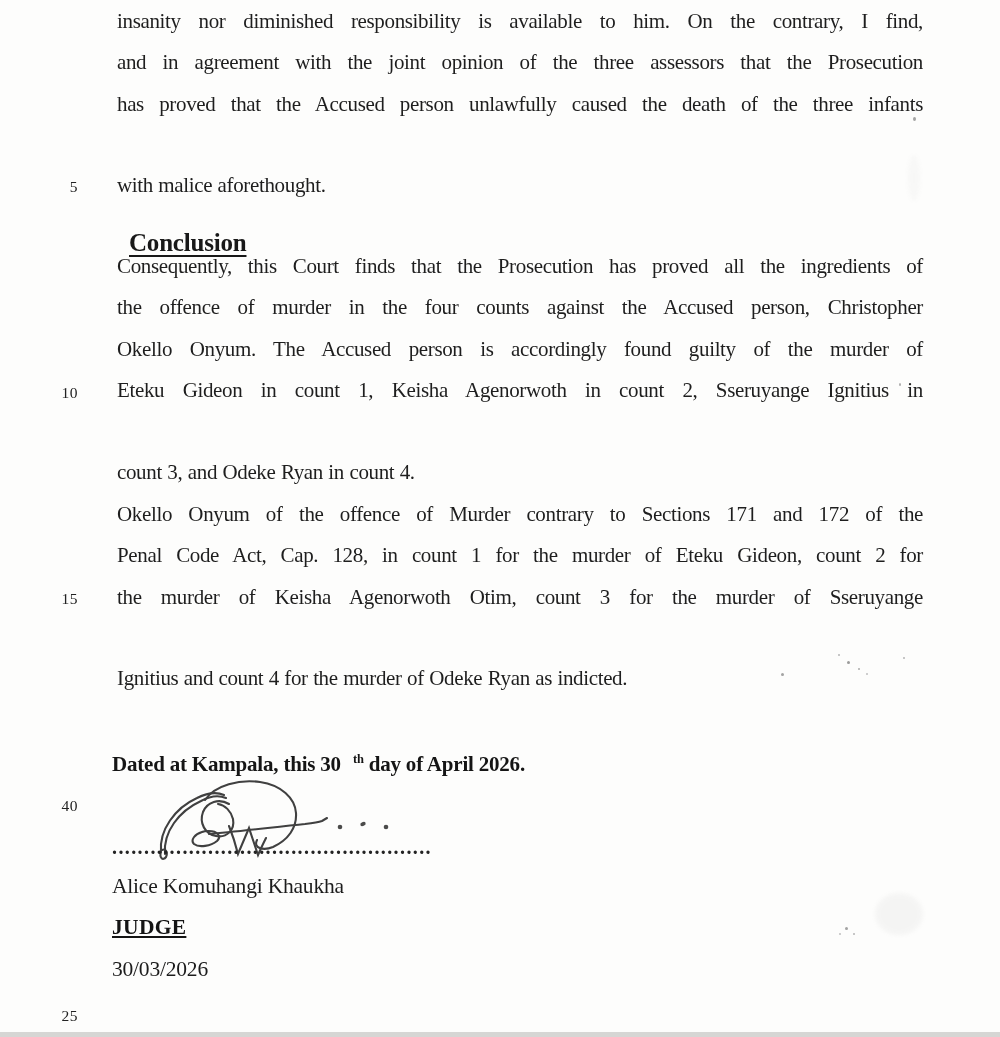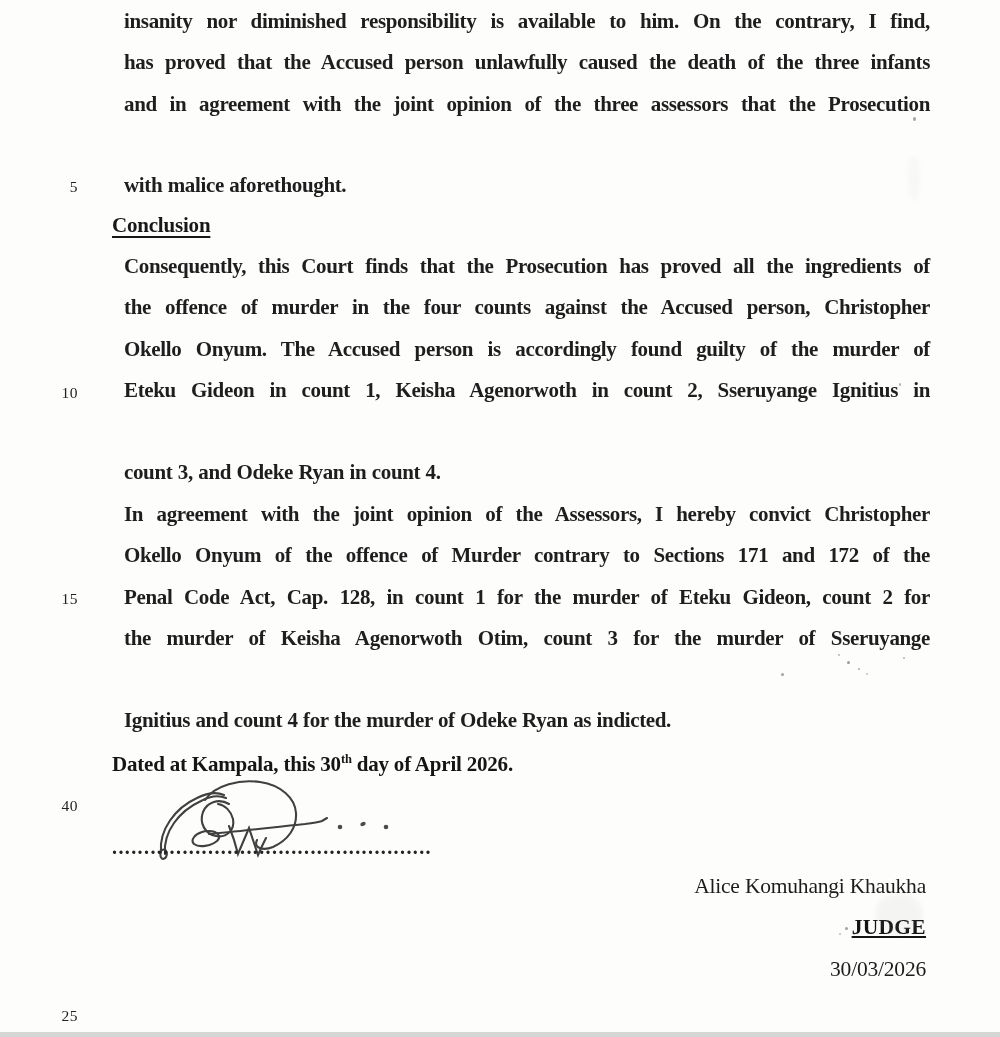--- a/index.html
+++ b/index.html
@@ -18,57 +18,57 @@
     text-align:right;
     font-size:15.5px;line-height:1;
     color:#222;
     letter-spacing:0.5px;
   }
   .content{
     position:absolute;
     left:112px;top:0;
     width:806px;height:100%;
   }
-  .para{position:absolute;left:12px;width:100%;font-weight:bold;}
+  .para{position:absolute;left:5px;width:100%;}
   .line{
     font-size:21px;
     line-height:41.4px;
     letter-spacing:-0.35px;
     word-spacing:0.5px;
     text-align:justify;
     text-align-last:justify;
     white-space:normal;
   }
   .line.last{text-align:left;text-align-last:left;margin-top:40px;}
   .heading{
-    position:absolute;left:0;margin:0;
-    font-size:21px;line-height:41.4px;
+    position:absolute;left:0;margin:17px;
+    font-size:25px;line-height:41.4px;
     font-weight:bold;
     letter-spacing:-0.2px;
     text-decoration:underline;
     text-decoration-thickness:2px;
     text-underline-offset:4px;
     color:#181818;
   }
   .dated{
     position:absolute;left:0;margin:0;
     font-size:21px;line-height:41.4px;
     font-weight:bold;color:#151515;
     letter-spacing:-0.2px;
   }
-  .dated sup{font-size:12.5px;vertical-align:super;line-height:0;}
+  .dated sup{font-size:12.5px;vertical-align:super;line-height:0;margin-left:12px;}
   .sig-svg{position:absolute;}
   .dotted{
     position:absolute;left:0;top:836px;
     font-size:20px;font-weight:bold;
     letter-spacing:1.4px;line-height:1.1;
     color:#232323;
     white-space:nowrap;
   }
-  .sigblock{position:absolute;left:8px;width:100%;text-align:right;}
+  .sigblock{position:absolute;left:0;width:100%;}
   .sline{
     font-size:21.5px;line-height:41.4px;
     letter-spacing:-0.2px;color:#1c1c1c;
   }
   .sline.bold{font-weight:bold;color:#141414;letter-spacing:0.3px;text-decoration:underline;}
   .speck{position:absolute;background:#4a4a4a;border-radius:50%;}
   .smudge{position:absolute;background:#9a9a9a;border-radius:50%;filter:blur(2px);}
   .bottom-edge{
     position:absolute;left:0;bottom:0;
     width:100%;height:5px;
@@ -85,37 +85,36 @@
     <div class="lineno" style="top:385px">10</div>
     <div class="lineno" style="top:591px">15</div>
     <div class="lineno" style="top:798px">40</div>
     <div class="lineno" style="top:1008px">25</div>
   </div>
 
   <div class="content">
 
     <section class="para" style="top:1px">
       <div class="line">insanity nor diminished responsibility is available to him. On the contrary, I find,</div>
+      <div class="line">and in agreement with the joint opinion of the three assessors that the Prosecution</div>
       <div class="line">has proved that the Accused person unlawfully caused the death of the three infants</div>
-      <div class="line">and in agreement with the joint opinion of the three assessors that the Prosecution</div>
       <div class="line last">with malice aforethought.</div>
     </section>
 
     <h2 class="heading" style="top:205px">Conclusion</h2>
 
     <section class="para" style="top:246px">
       <div class="line">Consequently, this Court finds that the Prosecution has proved all the ingredients of</div>
       <div class="line">the offence of murder in the four counts against the Accused person, Christopher</div>
       <div class="line">Okello Onyum. The Accused person is accordingly found guilty of the murder of</div>
       <div class="line">Eteku Gideon in count 1, Keisha Agenorwoth in count 2, Sseruyange Ignitius in</div>
       <div class="line last">count 3, and Odeke Ryan in count 4.</div>
     </section>
 
     <section class="para" style="top:494px">
-      <div class="line">In agreement with the joint opinion of the Assessors, I hereby convict Christopher</div>
       <div class="line">Okello Onyum of the offence of Murder contrary to Sections 171 and 172 of the</div>
       <div class="line">Penal Code Act, Cap. 128, in count 1 for the murder of Eteku Gideon, count 2 for</div>
       <div class="line">the murder of Keisha Agenorwoth Otim, count 3 for the murder of Sseruyange</div>
       <div class="line last">Ignitius and count 4 for the murder of Odeke Ryan as indicted.</div>
     </section>
 
     <p class="dated" style="top:744px"><span>Dated at Kampala, this 30</span><sup>th</sup><span> day of April 2026.</span></p>
 
     <svg class="sig-svg" style="left:33px;top:770px" width="260" height="90" viewBox="0 0 260 90">
       <g fill="none" stroke="#2c2c2c" stroke-width="2.1" stroke-linecap="round" opacity="0.9">

